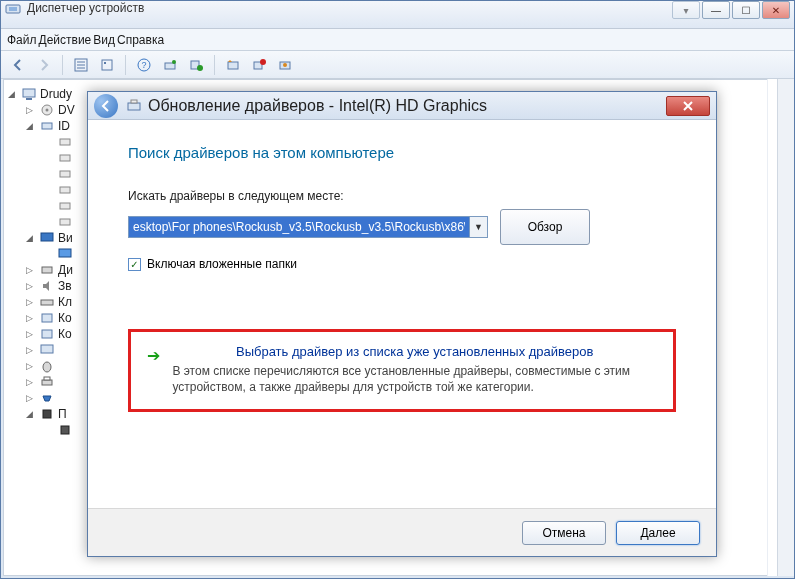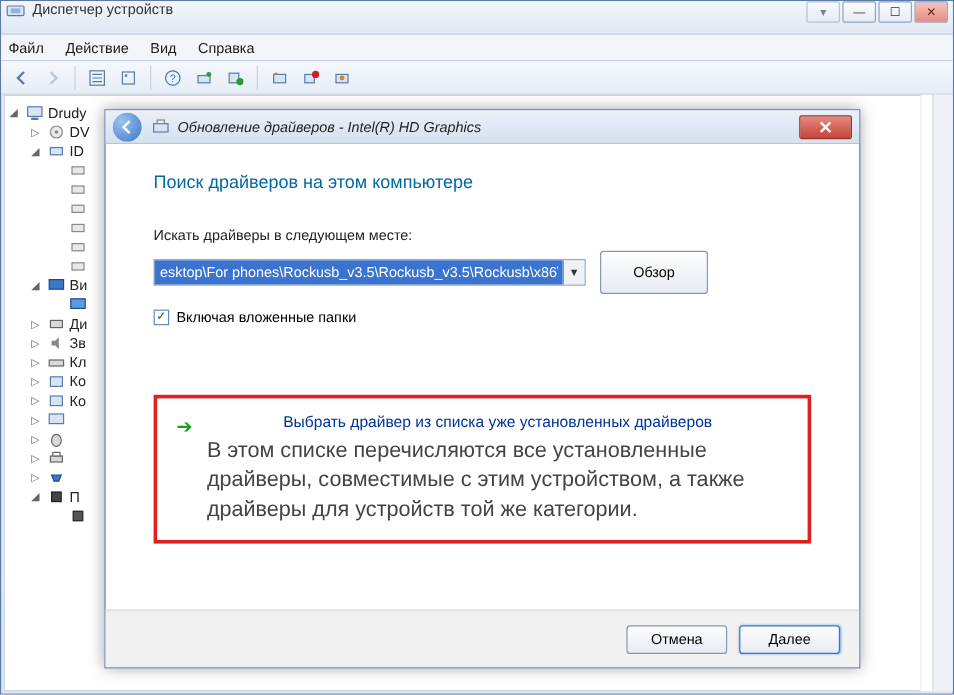--- a/index.html
+++ b/index.html
@@ -8,59 +8,59 @@
 
 .main-window { width: 795px; height: 579px; background: linear-gradient(#e8eff7, #dce6f2); border: 1px solid #5a7ba8; position: relative; }
 .titlebar { height: 28px; display: flex; padding: 0 4px; background: linear-gradient(#f3f6fb, #dfe8f4); border-bottom: 1px solid #c0cad8; }
 .titlebar .icon { width: 16px; height: 16px; margin-right: 6px; }
 .titlebar .title { flex: 1; color: #333; font-size: 12px; }
 .titlebar .winbtns { display: flex; gap: 2px; }
 .winbtn { width: 28px; height: 18px; border: 1px solid #8fa6bf; border-radius: 2px; background: linear-gradient(#fdfdfe, #e4ecf4); display: flex; align-items: center; justify-content: center; font-size: 10px; color: #333; cursor: pointer; }
 .winbtn.close { background: linear-gradient(#f5c5c0, #e48a80); color: #6a1a10; }
 .winbtn.dimmed { opacity: .6; }
 
-.menubar { height: 22px; display: flex; align-items: center; padding: 0 6px; gap: 18px; background: #f2f6fb; border-bottom: 1px solid #c8d2de; }
+.menubar { height: 22px; display: flex; align-items: center; padding: 0 6px; gap: 2px; background: #f2f6fb; border-bottom: 1px solid #c8d2de; }
 .menubar span { color: #1a1a1a; cursor: default; }
 .toolbar { height: 28px; display: flex; align-items: center; padding: 0 6px; gap: 4px; background: linear-gradient(#f5f8fc, #e6edf6); border-bottom: 1px solid #c8d2de; }
 .tbtn { width: 22px; height: 22px; border: 1px solid transparent; display: flex; align-items: center; justify-content: center; }
 .tsep { width: 1px; height: 20px; background: #c8d2de; margin: 0 3px; }
 
 .content { position: absolute; top: 78px; left: 2px; right: 2px; bottom: 2px; background: #fff; border: 1px solid #c8d2de; display: flex; }
 .tree { width: 100%; padding: 6px 4px; overflow: hidden; font-size: 12px; color: #222; }
 .tree-item { display: flex; align-items: center; gap: 4px; padding: 1px 0; }
 .tree-children { margin-left: 18px; }
 .twist { width: 10px; color: #666; font-size: 9px; cursor: pointer; }
 .dev-icon { width: 14px; height: 14px; }
 
 .scrollbar-right { position: absolute; right: 0; top: 78px; bottom: 2px; width: 17px; background: #eef2f7; border-left: 1px solid #d0d8e2; }
 .scroll-gap { position: absolute; right: 17px; top: 78px; bottom: 2px; width: 10px; background: #fff; border-left: 1px solid #eaeef4; }
 
 
 .dialog { position: absolute; left: 86px; top: 90px; width: 630px; height: 466px; background: #fff; border: 1px solid #5a7ba8; box-shadow: 0 0 12px rgba(0,0,0,.35); }
 .dialog-titlebar { height: 28px; background: linear-gradient(#eaf0f8, #d5e1f0); border-bottom: 1px solid #b8c5d6; display: flex; align-items: center; padding: 0 6px; }
 .dialog-titlebar .back { width: 24px; height: 24px; border-radius: 50%; background: radial-gradient(circle at 30% 30%, #9cc3f0, #3a77c4); display: flex; align-items: center; justify-content: center; color: #fff; margin-right: 8px; cursor: pointer; }
 .dialog-titlebar .dlg-icon { width: 16px; height: 16px; margin-right: 6px; }
-.dialog-titlebar .dlg-title { flex: 1; font-size: 12px; color: #222; font-style: italic; }
+.dialog-titlebar .dlg-title { flex: 1; font-size: 16px; color: #222; }
 .dialog-titlebar .dlg-close { width: 44px; height: 20px; background: linear-gradient(#e98880, #c4453b); border: 1px solid #a03028; border-radius: 2px; display: flex; align-items: center; justify-content: center; color: #fff; cursor: pointer; }
 
 .dialog-body { padding: 24px 40px 10px 40px; }
 .dlg-heading { color: #0369a1; font-size: 15px; margin-bottom: 28px; }
 .dlg-label { color: #222; margin-bottom: 6px; }
 .path-row { display: flex; gap: 12px; align-items: center; margin-bottom: 12px; }
 .path-combo { width: 360px; height: 22px; border: 1px solid #7a9ac0; background: #fff; display: flex; align-items: center; position: relative; }
 .path-combo input { flex: 1; border: none; outline: none; font-size: 12px; padding: 0 4px; background: #3a74d0; color: #fff; height: 20px; }
 .path-combo .dd { width: 18px; height: 20px; border-left: 1px solid #7a9ac0; background: #eef2f7; display: flex; align-items: center; justify-content: center; cursor: pointer; font-size: 9px; color: #333; }
 .browse-btn { width: 90px; height: 36px; border: 1px solid #8698b0; border-radius: 3px; background: linear-gradient(#fdfdfe, #e6ecf4); cursor: pointer; font-size: 12px; }
 .chk-row { display: flex; align-items: center; gap: 6px; }
 .chk { width: 13px; height: 13px; border: 1px solid #5b8cc8; background: #fff; display: flex; align-items: center; justify-content: center; font-size: 10px; color: #1a6b1a; }
 
 .option-box { margin-top: 58px; border: 3px solid #e02020; padding: 12px 16px 14px 16px; display: flex; gap: 12px; cursor: pointer; min-height: 76px; }
 .option-box .arrow { color: #18a018; font-size: 16px; margin-top: 2px; }
 .option-box .opt-title { color: #003399; font-size: 13px; margin-bottom: 4px; text-align: center; }
-.option-box .opt-desc { color: #444; font-size: 18px; line-height: 1.35; }
+.option-box .opt-desc { color: #444; font-size: 12px; line-height: 1.35; }
 
 .dialog-footer { position: absolute; left: 0; right: 0; bottom: 0; height: 48px; background: #f1f1f1; border-top: 1px solid #d8d8d8; display: flex; justify-content: flex-end; align-items: center; gap: 10px; padding: 0 16px; }
 .dlg-btn { width: 84px; height: 24px; border: 1px solid #8698b0; border-radius: 3px; background: linear-gradient(#fdfdfe, #e6ecf4); cursor: pointer; font-size: 12px; }
 .dlg-btn.primary { border-color: #3a77c4; box-shadow: 0 0 2px #6aa3e8; }
 </style>
 </head>
 <body>
 
 <div class="main-window">
 

